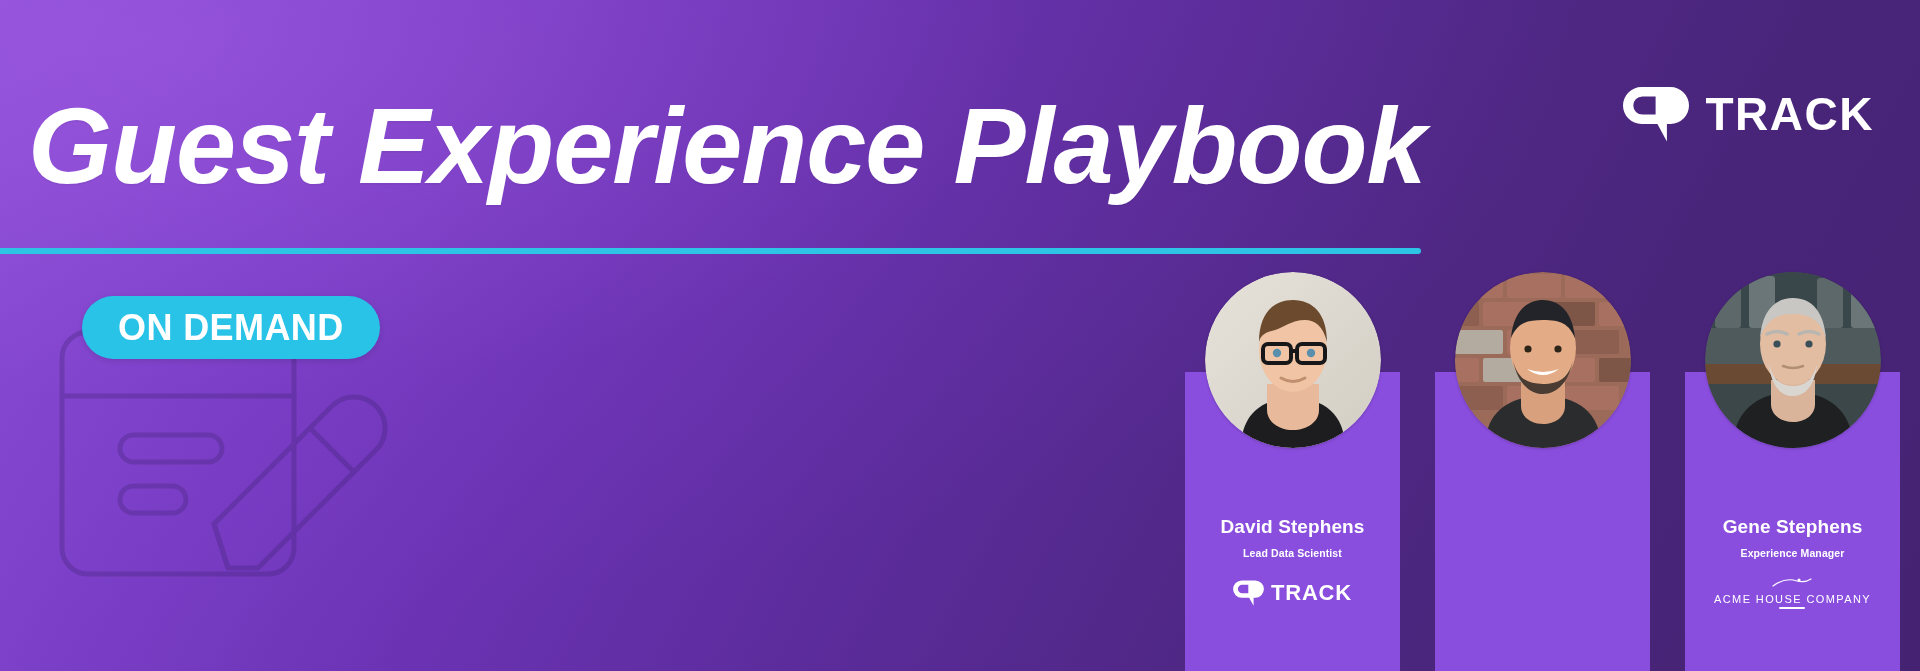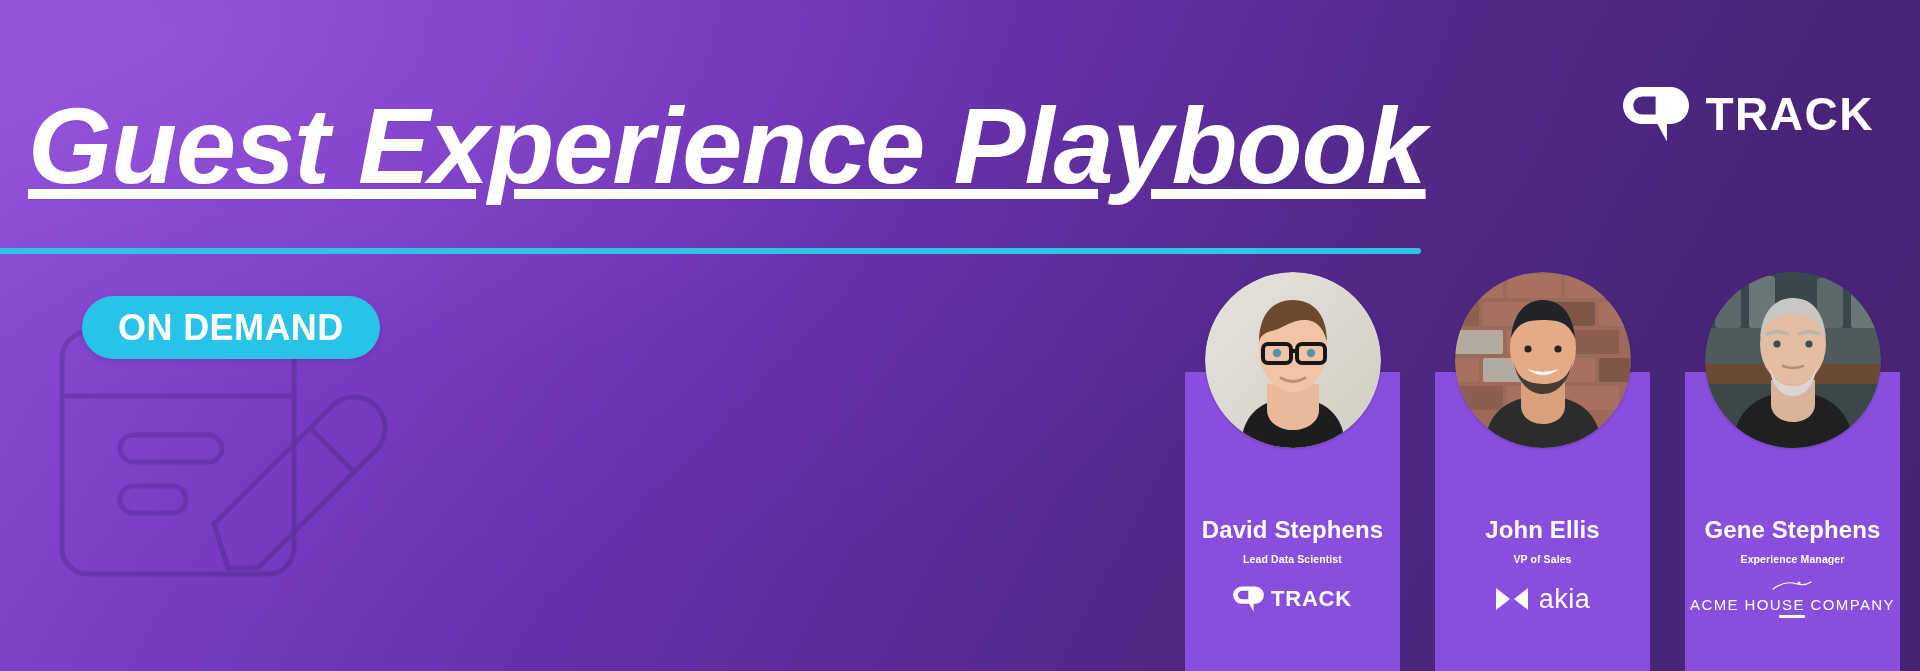--- a/index.html
+++ b/index.html
@@ -48,21 +48,20 @@
     left:28px; top:92px;
     z-index:4;
     color:#ffffff;
     font-size:108px;
     line-height:1.0;
     font-weight:800;
     font-style:italic;
     letter-spacing:-1px;
     white-space:nowrap;
     text-shadow:0 2px 0 rgba(0,0,0,.04);
-    text-decoration:underline;
   }
 
   .divider {
     position:absolute;
     left:0; top:248px;
     width:1421px; height:6px;
     background:#2ec4e6;
     border-radius:0 3px 3px 0;
     z-index:4;
   }
@@ -144,21 +143,21 @@
     position:relative;
     z-index:2;
     width:100%;
     display:flex;
     flex-direction:column;
     align-items:center;
   }
   .sp-name {
     margin-top:68px;
     color:#ffffff;
-    font-size:24px;
+    font-size:19px;
     font-weight:700;
     letter-spacing:.1px;
     white-space:nowrap;
   }
   .sp-title {
     margin-top:9px;
     color:#ffffff;
     font-size:10.5px;
     font-weight:700;
     letter-spacing:.1px;
@@ -186,21 +185,21 @@
   .akia .mark svg { display:block; width:100%; height:100%; }
   .akia .word {
     color:#ffffff; font-size:27px; font-weight:400; letter-spacing:.5px;
   }
 
   
   .acme { display:flex; flex-direction:column; align-items:center; }
   .acme .crest { width:46px; height:11px; }
   .acme .crest svg { display:block; width:100%; height:100%; }
   .acme .word {
-    color:#ffffff; font-size:15px; font-weight:400; letter-spacing:1.4px;
+    color:#ffffff; font-size:11px; font-weight:400; letter-spacing:1.4px;
     margin-top:5px;
   }
   .acme .underbar {
     width:26px; height:2.5px; background:#ffffff; margin-top:2px; border-radius:1px;
   }
 </style>
 </head>
 <body>
 
 <div id="banner">
@@ -317,34 +316,20 @@
             <path d="M66 110 h44 v24 c0 11-10 18-22 18 s-22-7-22-18 z" fill="#d8a07c"></path>
             <ellipse cx="88" cy="76" rx="33" ry="41" fill="#e3ab86"></ellipse>
             <path d="M56 66 c2-24 14-38 32-38 s30 14 32 38 c-6-14-14-18-32-18 s-26 4-32 18 z" fill="#23242a"></path>
             <path d="M58 88 c4 22 16 34 30 34 s26-12 30-34 c-4 18-14 24-30 24 s-26-6-30-24 z" fill="#4a3b33"></path>
             <circle cx="73" cy="77" r="3.6" fill="#2c2418"></circle>
             <circle cx="103" cy="77" r="3.6" fill="#2c2418"></circle>
             <path d="M72 97 q16 12 32 0 q-16 6 -32 0 z" fill="#ffffff"></path>
           </g>
         </svg>
       </div>
-      <div class="meta">
-        <div class="sp-name">John Ellis</div>
-        <div class="sp-title">VP of Sales</div>
-        <div class="sp-logo">
-          <span class="akia">
-            <span class="mark">
-              <svg viewBox="0 0 34 24">
-                <path fill="#ffffff" d="M1 1 L15 12 L1 23 z M33 1 L19 12 L33 23 z"></path>
-              </svg>
-            </span>
-            <span class="word">akia</span>
-          </span>
-        </div>
-      </div>
     </div>
 
     <div class="card">
       <div class="panel"></div>
       <div class="avatar">
         <svg viewBox="0 0 176 176">
           <defs>
             <clipPath id="c3">
                 <circle cx="88" cy="88" r="88"></circle>
               </clipPath>

